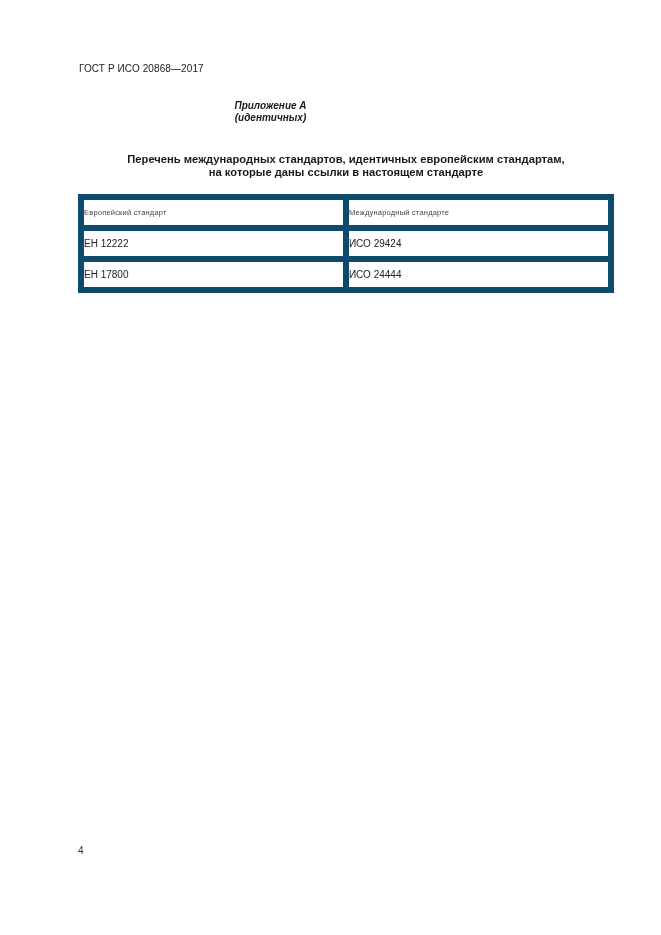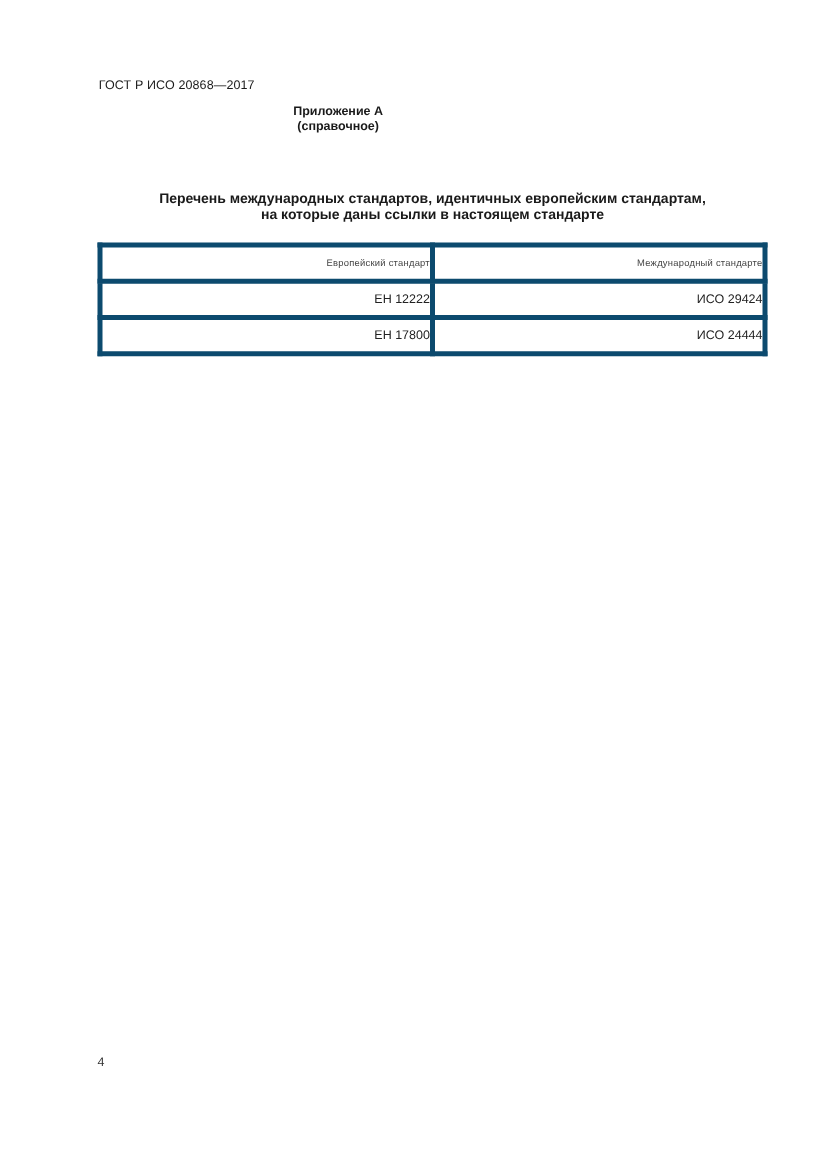--- a/index.html
+++ b/index.html
@@ -1,37 +1,37 @@
 <!DOCTYPE html>
 <html><head>
   <meta charset="utf-8">
   <style>
     html, body { margin: 0; padding: 0; background: #ffffff; }
     body { width: 661px; height: 935px; position: relative; overflow: hidden;
            font-family: "Liberation Sans", sans-serif; color: #1a1a1a; }
     .doc-code { position: absolute; left: 79px; top: 63px; font-size: 10px; font-weight: normal; letter-spacing: 0.1px; }
-    .annex { position: absolute; left: 0; width: 541px; top: 84px; text-align: center; font-size: 10px; font-weight: bold; line-height: 12px; }
+    .annex { position: absolute; left: 0; width: 541px; top: 100px; text-align: center; font-size: 10px; font-weight: bold; line-height: 12px; font-style: italic; }
     .annex div { text-align: center; }
     .title { position: absolute; left: 0; width: 692px; top: 153px; text-align: center; font-size: 11.2px; font-weight: bold; line-height: 13px; }
     table.std { position: absolute; left: 78px; top: 194px; width: 536px; border-collapse: collapse; }
-    table.std th, table.std td { border: 4px solid #0c4a6e; text-align: right; padding: 0; }
+    table.std th, table.std td { border: 6px solid #0c4a6e; text-align: left; padding: 0; }
     table.std th { height: 25px; font-size: 7.5px; font-weight: normal; color: #444; letter-spacing: 0.2px; }
     table.std td { height: 25px; font-size: 10px; color: #222; margin-top: 20px; }
     table.std col.c1 { width: 268px; }
     table.std col.c2 { width: 268px; }
     .page-num { position: absolute; left: 78px; top: 845px; font-size: 10px; color: #333; }
   </style>
 </head>
 <body>
 
 <div class="doc-code">ГОСТ Р ИСО 20868—2017</div>
 
 <div class="annex">
   <div>Приложение А</div>
-  <div>(справочное)</div>
+  <div>(идентичных)</div>
 </div>
 
 <div class="title">
   <div>Перечень международных стандартов, идентичных европейским стандартам,</div>
   <div>на которые даны ссылки в настоящем стандарте</div>
 </div>
 
 <table class="std">
   <colgroup>
       <col class="c1">

